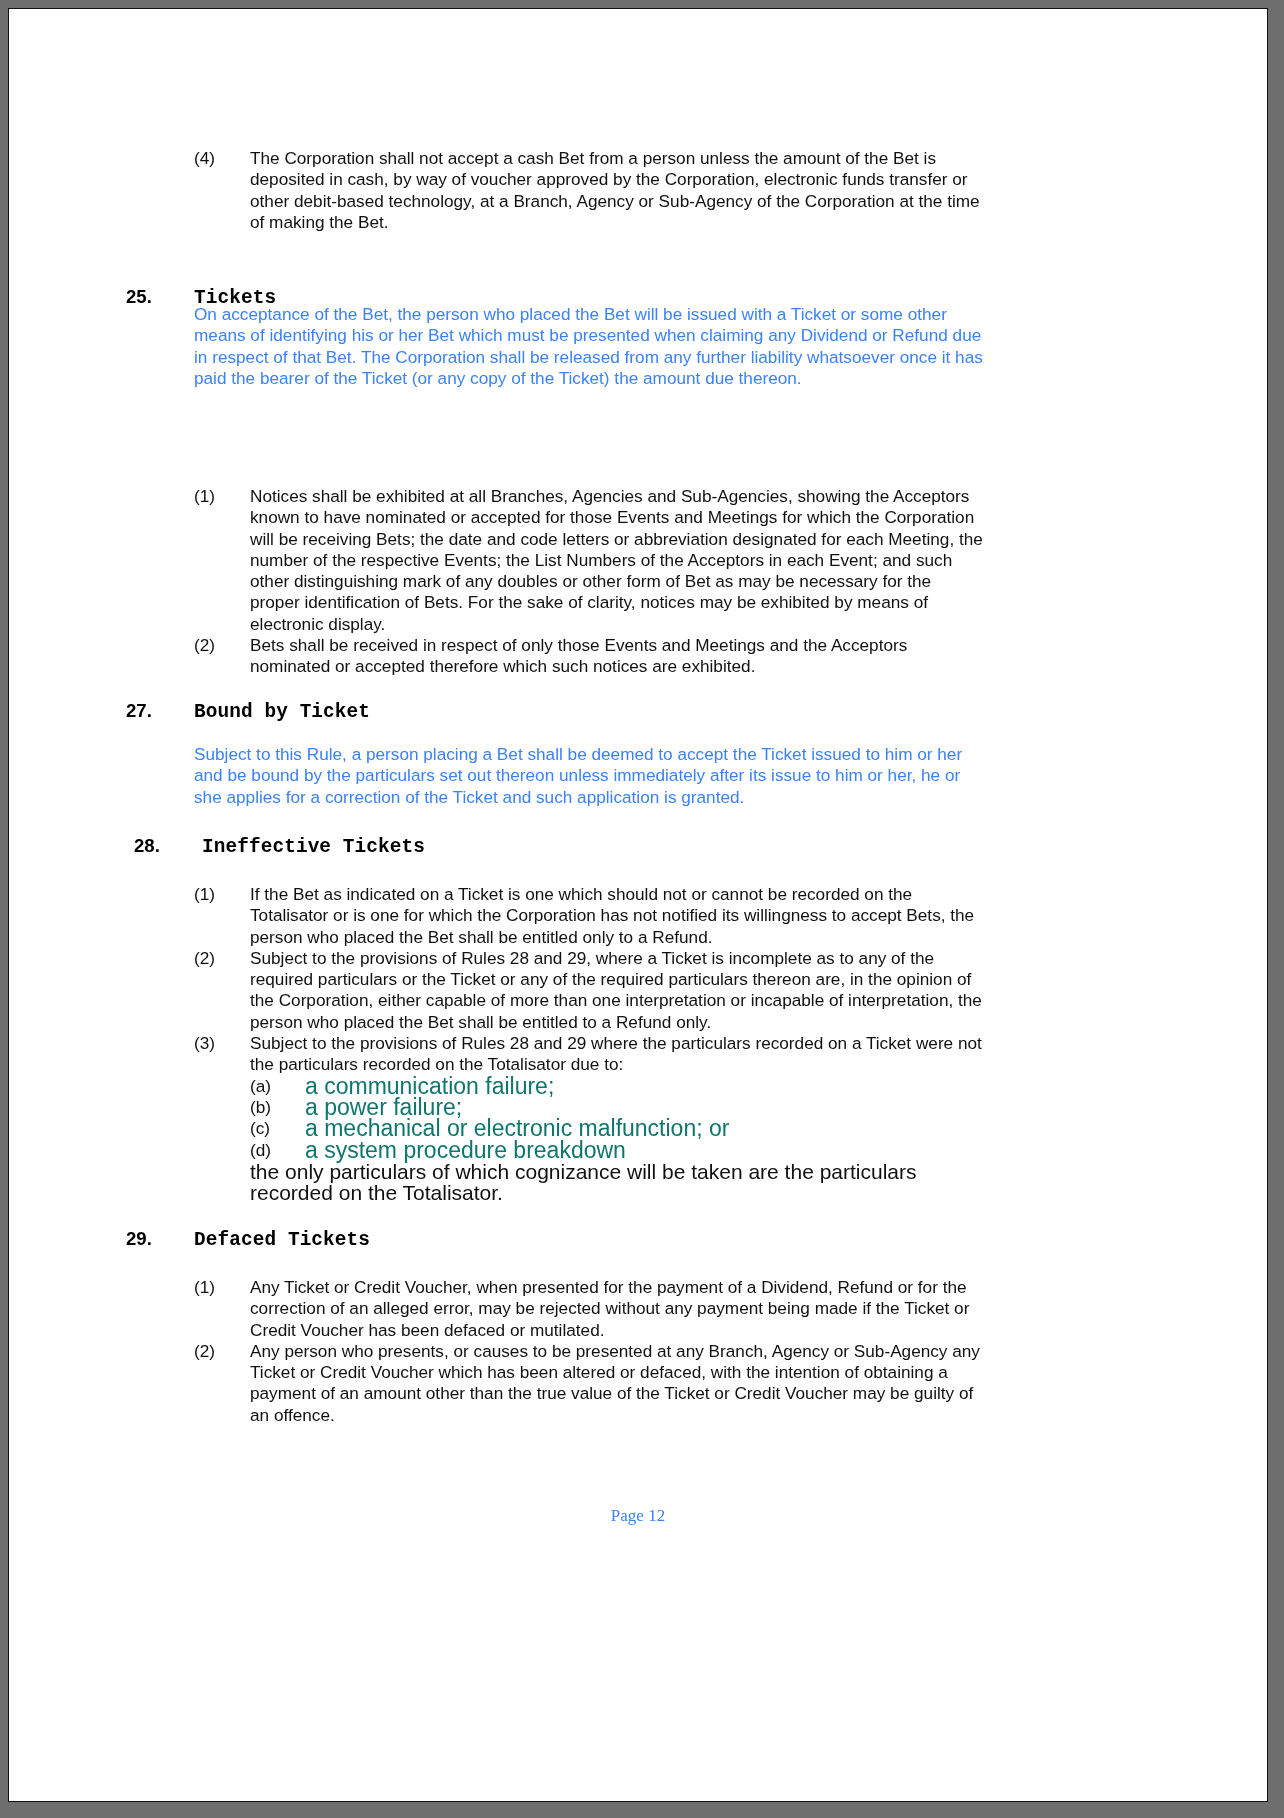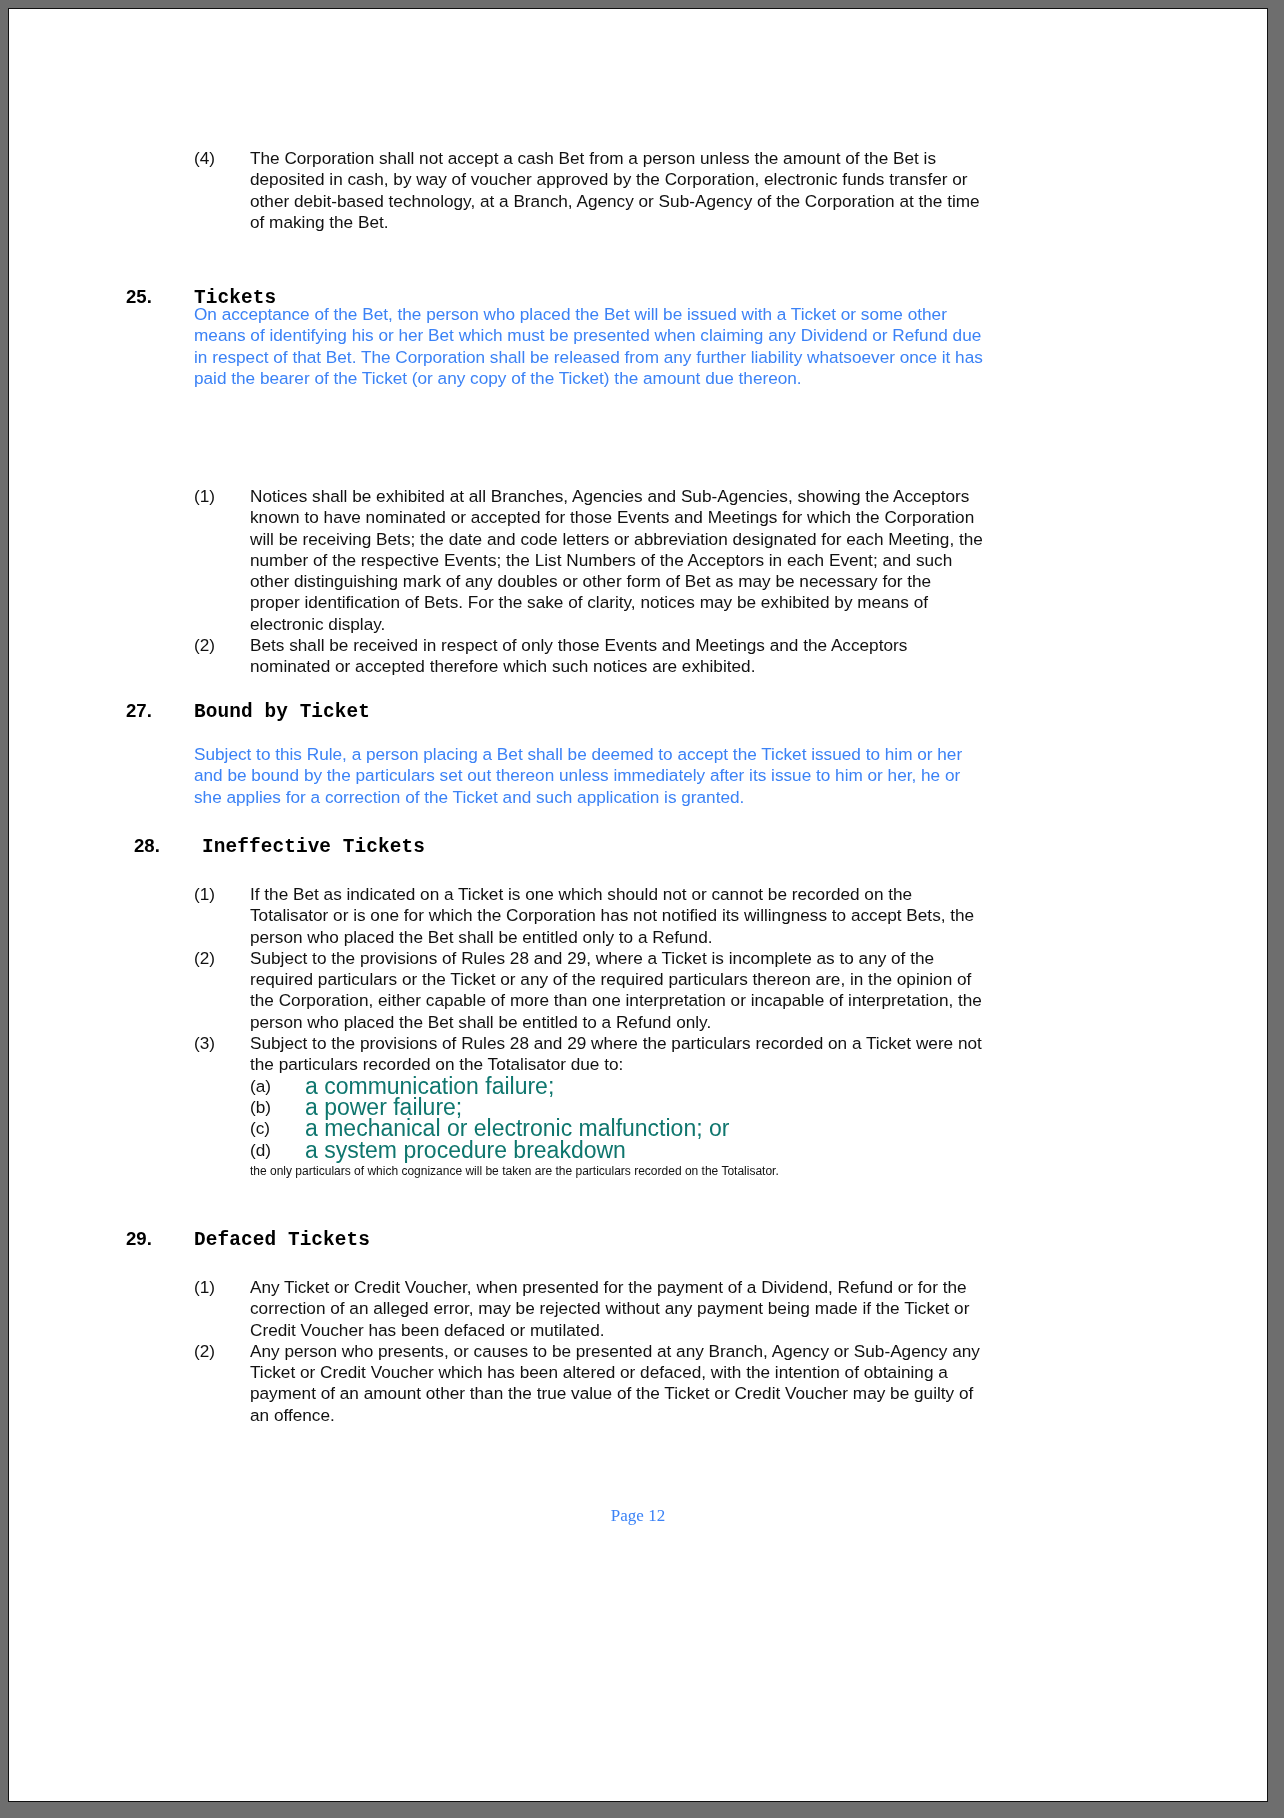--- a/index.html
+++ b/index.html
@@ -125,21 +125,21 @@
     left: 0;
     top: 1497px;
     width: 100%;
     text-align: center;
     font-family: "Liberation Serif", serif;
     font-size: 17px;
     color: #3b82f6;
   }
 
   .tail-line {
-    font-size: 12px;
+    font-size: 21px;
     line-height: 21.3px;
     color: #111111;
   }
 </style>
 </head>
 <body>
 
 <div class="page-shadow"></div>
 
 <div class="page">

